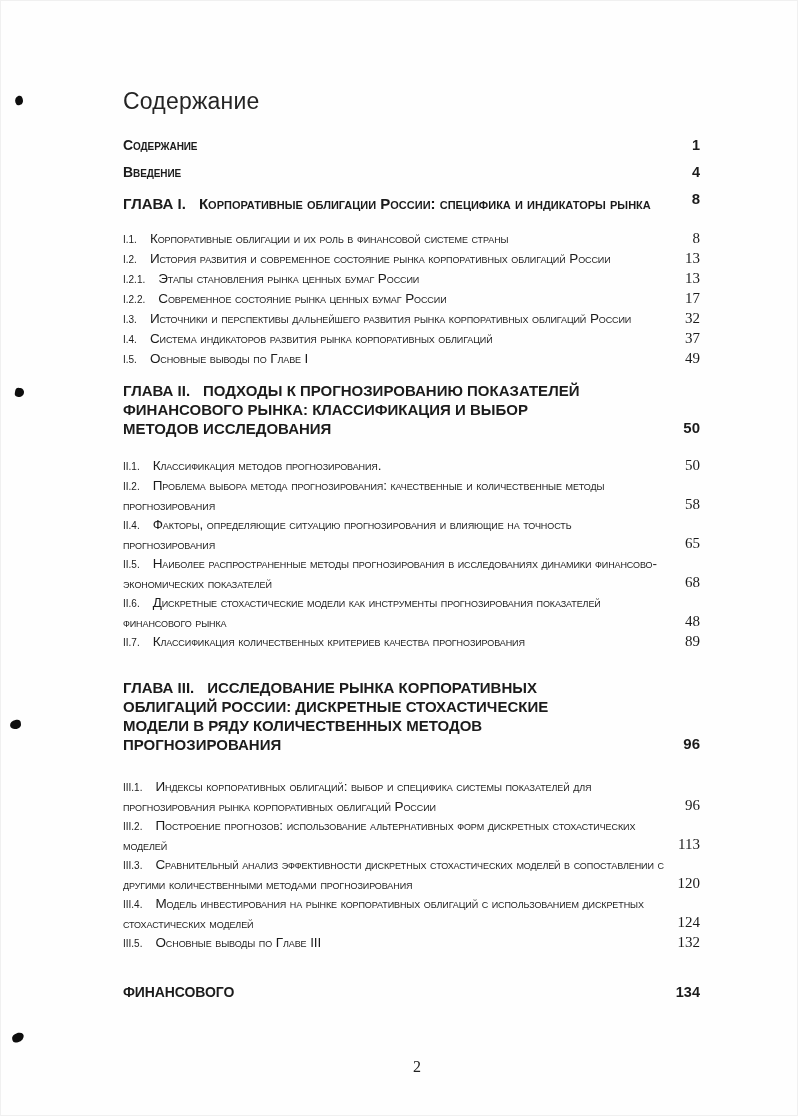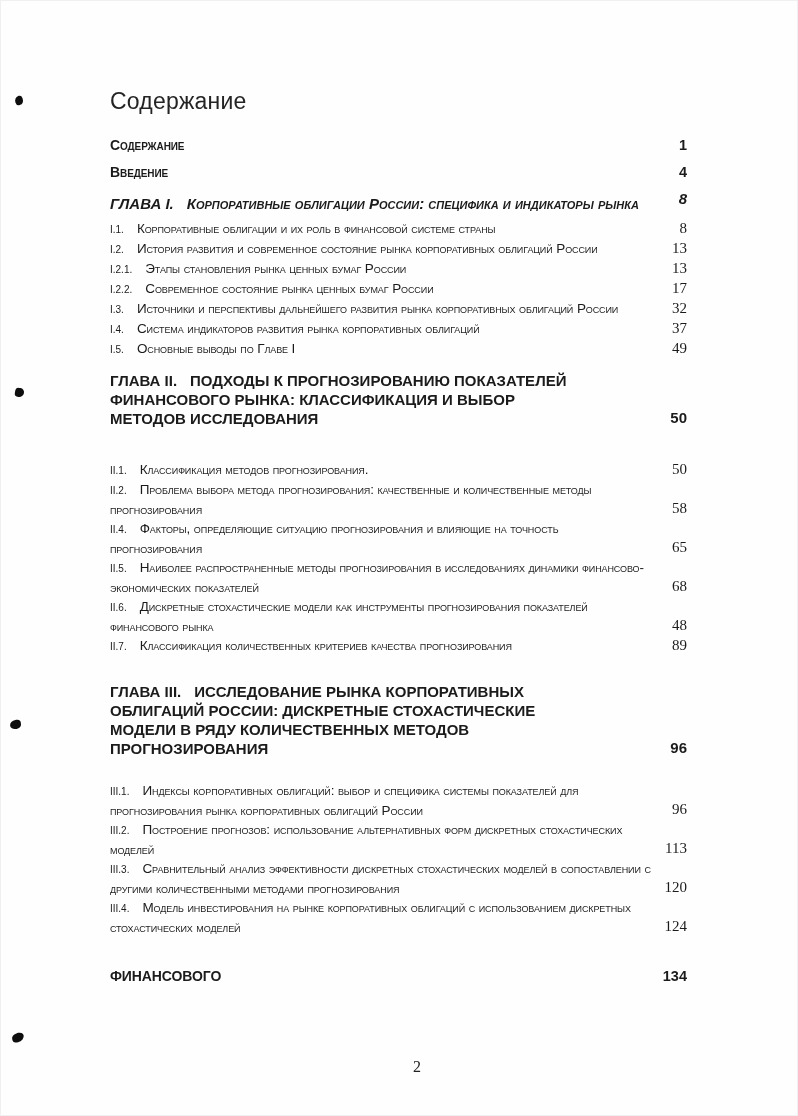--- a/index.html
+++ b/index.html
@@ -7,21 +7,21 @@
     width:798px;height:1116px;
     background:#fefefe;
     position:relative;
     overflow:hidden;
     font-family:"Liberation Sans",sans-serif;
     color:#1b1b1b;
     box-shadow:inset 0 0 0 1px #f0f0f0;
   }
   .content{
     position:absolute;
-    left:110px;top:86px;
+    left:123px;top:86px;
     width:577px;
   }
   .doc-title{
     font-size:23px;
     line-height:30px;
     font-weight:400;
     color:#242424;
     margin:0 0 20px 0;
     letter-spacing:0.2px;
   }
@@ -42,23 +42,23 @@
     font-size:15px;
     letter-spacing:0;
   }
   
   .top{font-weight:700;font-size:14px;margin-bottom:7px;}
   .top .pnum{font-family:"Liberation Sans",sans-serif;font-weight:700;font-size:14.5px;}
   
   .chapter{font-weight:700;font-size:15px;letter-spacing:0;}
   .chapter .prefix{font-size:15px;}
   .chapter .pnum{font-family:"Liberation Sans",sans-serif;font-weight:700;font-size:15px;}
-  #e2{line-height:27px;margin-bottom:2px;font-style:italic;}
+  #e2{line-height:27px;margin-bottom:12px;}
   #e2 .pnum{bottom:5px;}
-  #e10{margin-top:12px;margin-bottom:32px;}
+  #e10{margin-top:12px;margin-bottom:18px;}
   #e10 .etext{max-width:480px;}
   #e19{margin-top:26px;margin-bottom:23px;}
   #e19 .etext{max-width:490px;}
   #e25{margin-top:30px;}
   #e1{}
   .footer-num{
     position:absolute;
     top:1058px;left:357px;width:120px;
     text-align:center;
     font-family:"Liberation Serif",serif;
@@ -188,20 +188,24 @@
   <div class="entry item" id="e22">
     <span class="etext"><span class="prefix">III.3.</span><span class="label sc">Сравнительный анализ эффективности дискретных стохастических моделей в сопоставлении с другими количественными методами прогнозирования</span></span>
     <span class="pnum">120</span>
   </div>
 
   <div class="entry item" id="e23">
     <span class="etext"><span class="prefix">III.4.</span><span class="label sc">Модель инвестирования на рынке корпоративных облигаций с использованием дискретных стохастических моделей</span></span>
     <span class="pnum">124</span>
   </div>
 
+  <div class="entry item" id="e24">
+    <span class="etext"><span class="prefix">III.5.</span><span class="label sc">Основные выводы по Главе III</span></span>
+    <span class="pnum">132</span>
+  </div>
 
   <div class="entry top" id="e25">
     <span class="etext"><span class="prefix"></span><span class="label">ФИНАНСОВОГО</span></span>
     <span class="pnum">134</span>
   </div>
 
 </div>
 
 <div class="footer-num">2</div>
 

